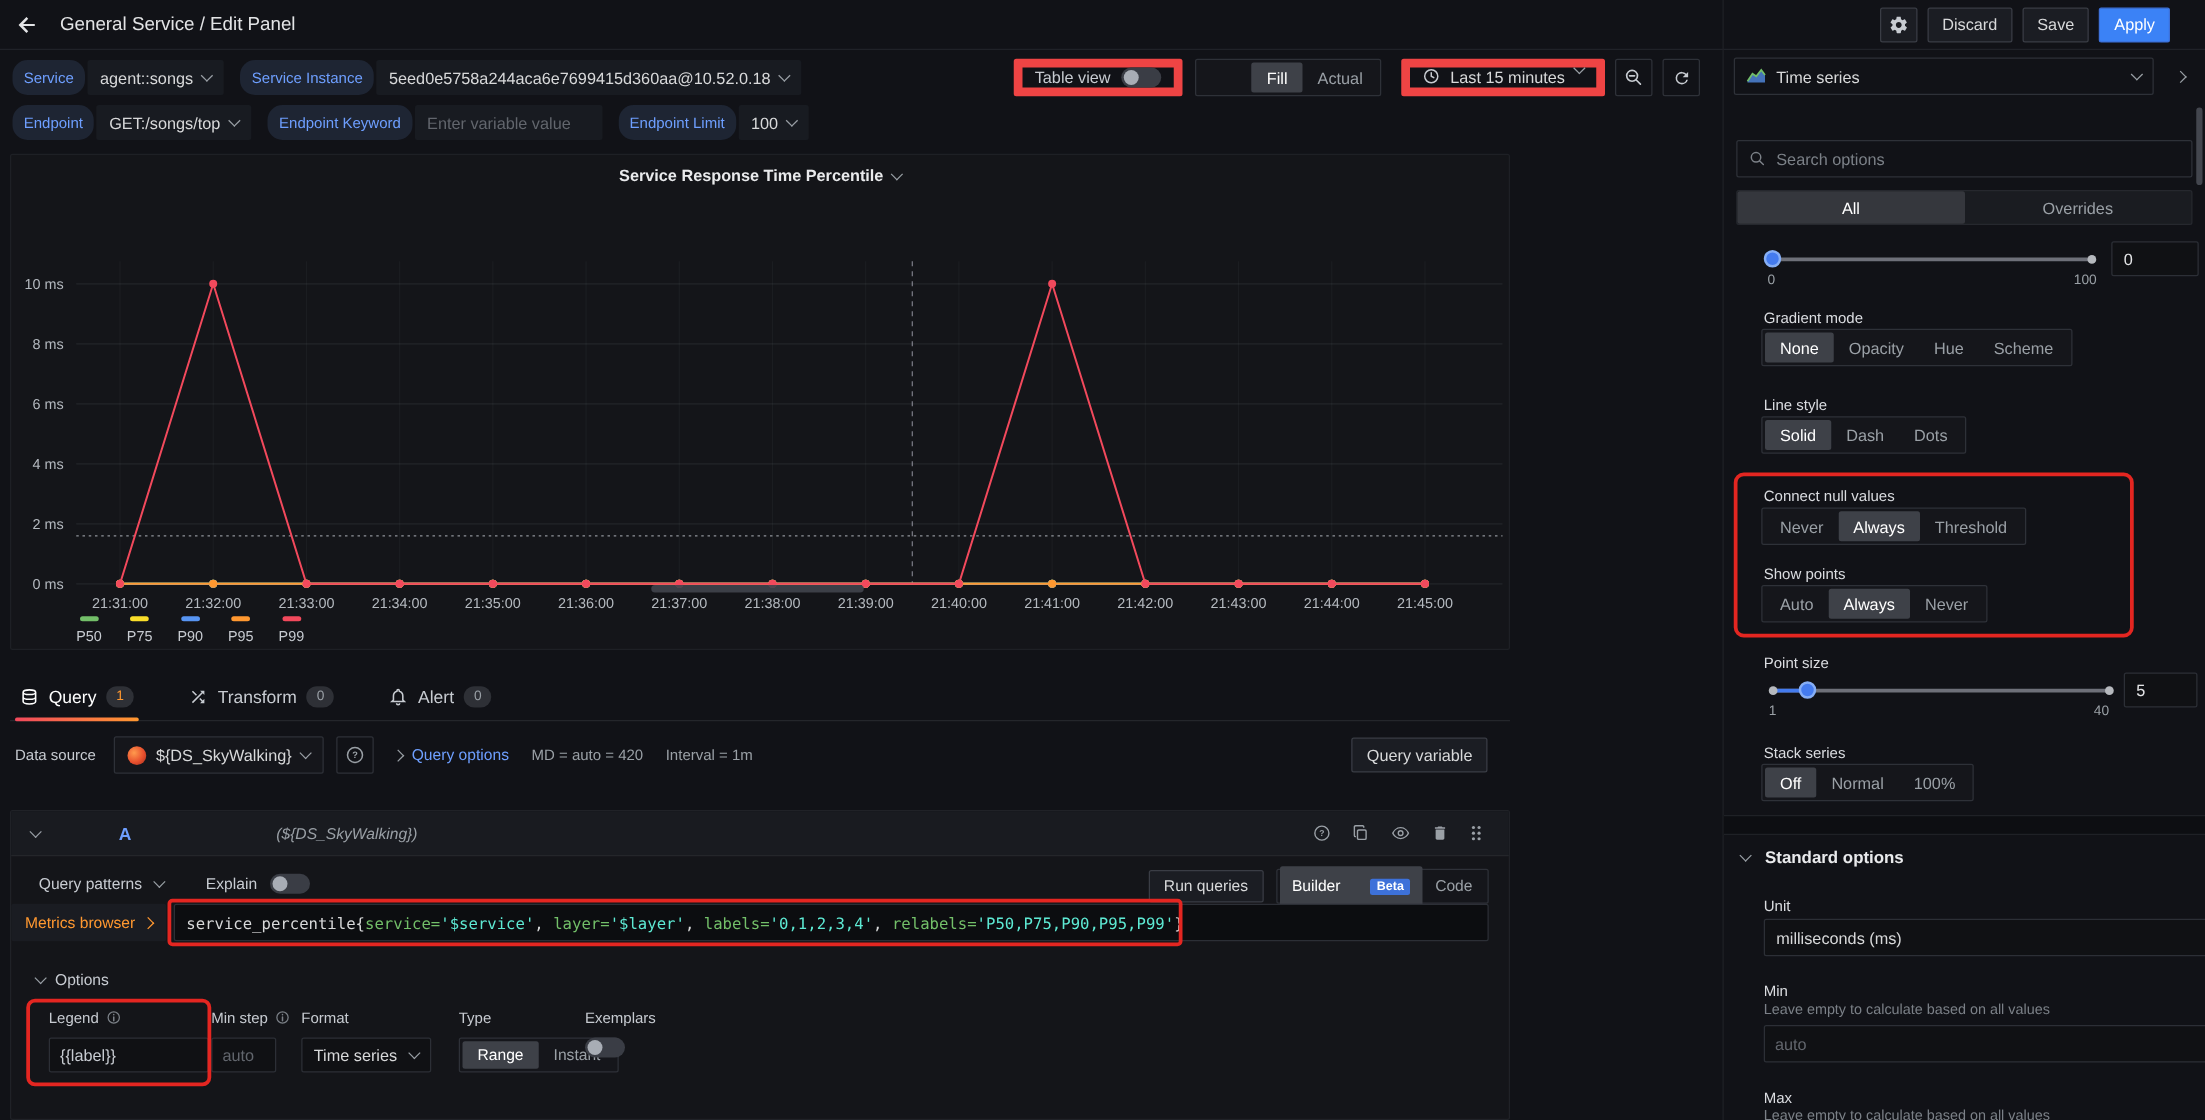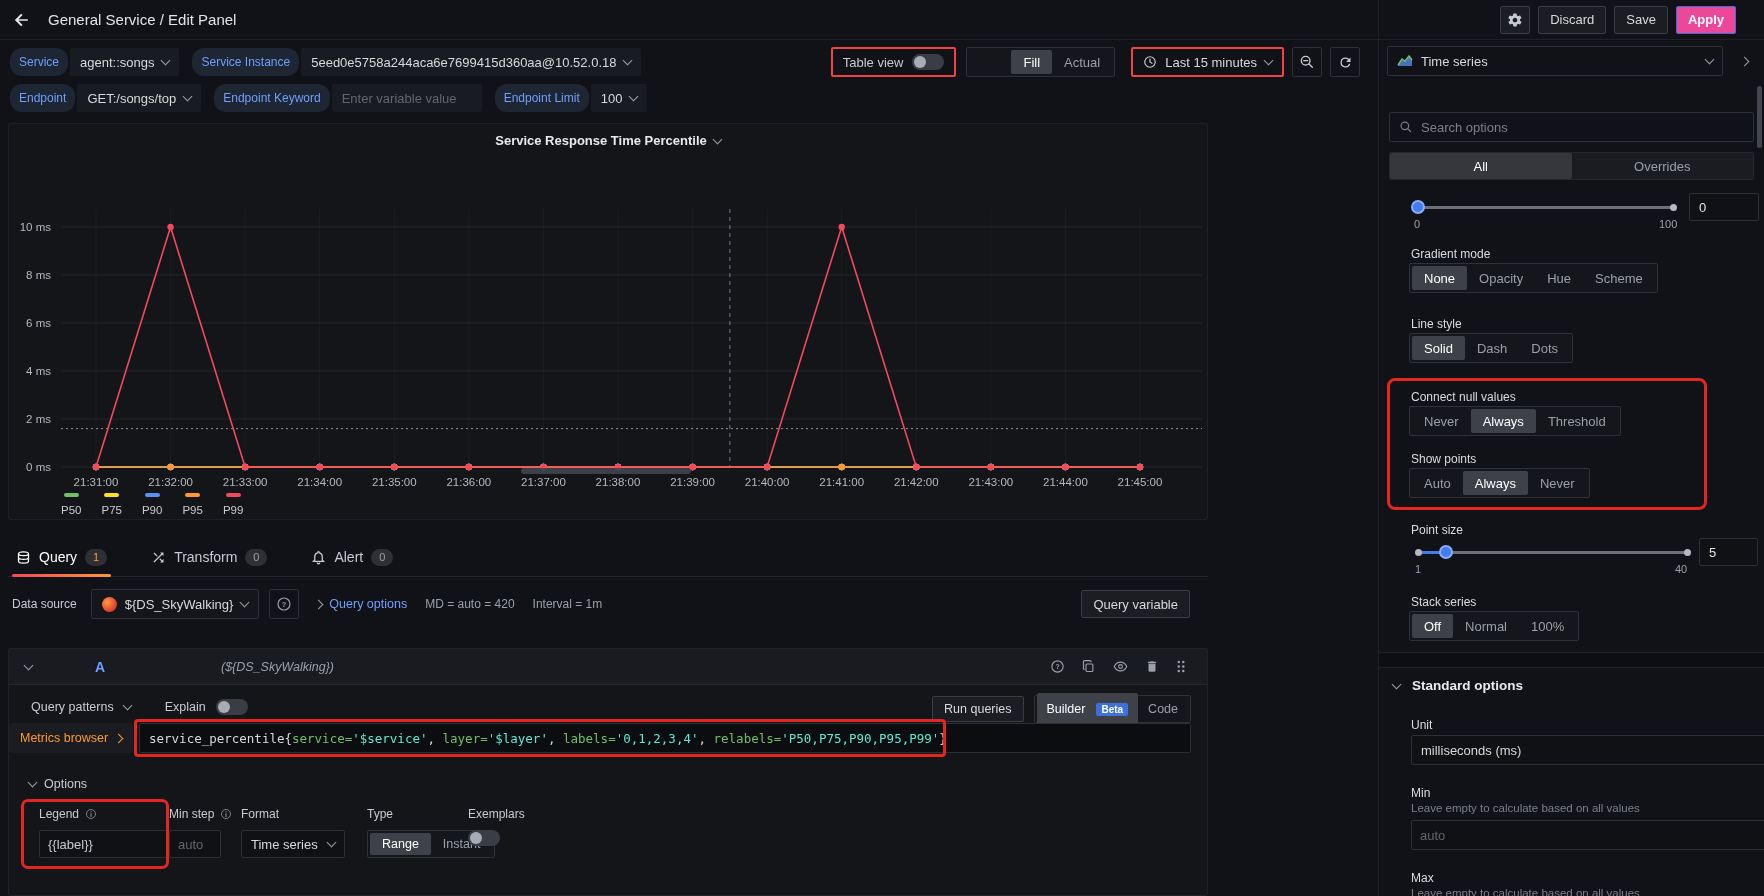--- a/index.html
+++ b/index.html
@@ -9,39 +9,39 @@
 
   
   .topbar { position:absolute; left:0; top:0; width:1764px; height:40px;
             border-bottom:1px solid #202228; display:flex; align-items:center; }
   .back-btn { width:44px; height:40px; display:flex; align-items:center; justify-content:center; cursor:pointer; }
   .page-title { font-size:15px; font-weight:500; color:#e3e4e6; margin-left:4px; }
   .topbar-right { margin-left:auto; display:flex; align-items:center; gap:8px; padding-right:28px; }
   .btn { height:28px; display:inline-flex; align-items:center; padding:0 11px; font-size:13px;
          color:#d8d9da; background:#1b1d23; border:1px solid #3a3d45; border-radius:2px; cursor:pointer; }
   .btn.icon-btn { width:30px; padding:0; justify-content:center; }
-  .btn.primary { background:#ec4899; border-color:#3d71d9; color:#fff; font-weight:700; }
+  .btn.primary { background:#3b82f6; border-color:#3d71d9; color:#fff; font-weight:400; }
 
   
   .varrow { position:absolute; left:0; width:1372px; display:flex; align-items:center; padding-left:10px; }
   .row1 { top:47px; height:30px; }
   .row2 { top:83px; height:30px; }
   .pair { display:flex; align-items:center; gap:2px; margin-right:13px; }
   .chip { height:28px; display:inline-flex; align-items:center; padding:0 9px; background:#1e2533;
           color:#6e9fff; font-size:12px; font-weight:500; border-radius:12px; }
   .valbox { height:28px; display:inline-flex; align-items:center; gap:8px; padding:0 10px;
             background:#181b21; color:#d8d9da; font-size:13px; border-radius:2px; cursor:pointer; }
   .valbox input { background:transparent; border:none; outline:none; color:#ec4899; font-size:13px;
                   font-family:"Liberation Sans",sans-serif; width:130px; }
   .valbox input::placeholder { color:#62666d; }
   .chev { width:7px; height:7px; border-right:1.6px solid #9aa0a6; border-bottom:1.6px solid #9aa0a6;
           transform:rotate(45deg); margin-top:-3px; flex:none; }
   .chev.right { transform:rotate(-45deg); margin-top:0; }
   .toolbar-right { margin-left:auto; display:flex; align-items:center; padding-right:12px; }
-  .boxed { height:30px; border:2px solid #ef4444; border-radius:2px; display:flex; align-items:center; }
+  .boxed { height:30px; border:7px solid #ef4444; border-radius:2px; display:flex; }
   .tableview { padding:0 10px; gap:9px; margin-right:10px; }
   .tableview .lbl { font-size:13px; color:#c7cbd1; }
   .toggle { width:32px; height:16px; border-radius:9px; background:#3a3d45; position:relative; cursor:pointer; flex:none; }
   .toggle::after { content:''; position:absolute; left:2px; top:2px; width:12px; height:12px;
                    border-radius:50%; background:#a8adb5; }
   .seg { height:30px; border:1px solid #2e3138; background:#15161b; border-radius:2px;
          display:inline-flex; align-items:center; padding:2px; }
   .seg-item { height:24px; display:inline-flex; align-items:center; padding:0 12px; font-size:13px;
               color:#9aa0a6; border-radius:2px; cursor:pointer; white-space:nowrap; }
   .seg-item.sel { background:#3e4148; color:#fff; font-weight:500; }
@@ -96,21 +96,21 @@
   .qc-header { position:relative; height:36px; background:#191b20; border-bottom:1px solid #24262a;
                display:flex; align-items:center; }
   .qc-chev { position:absolute; left:16px; }
   .ref-id { position:absolute; left:86px; color:#6e9fff; font-size:14px; font-weight:700; cursor:pointer; }
   .ds-hint { position:absolute; left:212px; color:#9aa0a6; font-size:12.5px; font-style:italic; }
   .qc-icons { position:absolute; right:20px; display:flex; align-items:center; gap:16px; }
   .qc-icons .ic { cursor:pointer; display:flex; }
   .patterns-row { position:absolute; left:22px; top:50px; display:flex; align-items:center; gap:10px; }
   .dim-label { font-size:12.5px; color:#c7cbd1; }
   .run-row { position:absolute; right:16px; top:46px; display:flex; align-items:center; gap:10px; }
-  .builder-seg .seg-item { font-size:12.5px; padding:16px 10px; gap:6px; }
+  .builder-seg .seg-item { font-size:12.5px; padding:16px 10px; gap:19px; }
   .beta { background:#3d71d9; color:#fff; font-size:10px; font-weight:700; padding:1px 5px;
           border-radius:2px; margin-left:5px; }
   .metrics-btn { position:absolute; left:0px; top:74px; height:30px; display:flex; align-items:center;
                  gap:7px; padding:0 11px; background:#1a1c22; border-radius:2px; color:#ff9830;
                  font-size:12.5px; font-weight:500; cursor:pointer; }
   .chev.orange { border-color:#ff9830; }
   .query-input { position:absolute; left:130px; top:74px; width:1052px; height:30px; background:#0c0d10;
                  border:1px solid #2c2f36; border-radius:2px; display:flex; align-items:center;
                  padding-left:9px; font-family:"DejaVu Sans Mono",monospace; font-size:12.5px; white-space:pre; }
   .tk-plain { color:#d8d9da; } .tk-key { color:#73bf69; } .tk-val { color:#5eead4; }

